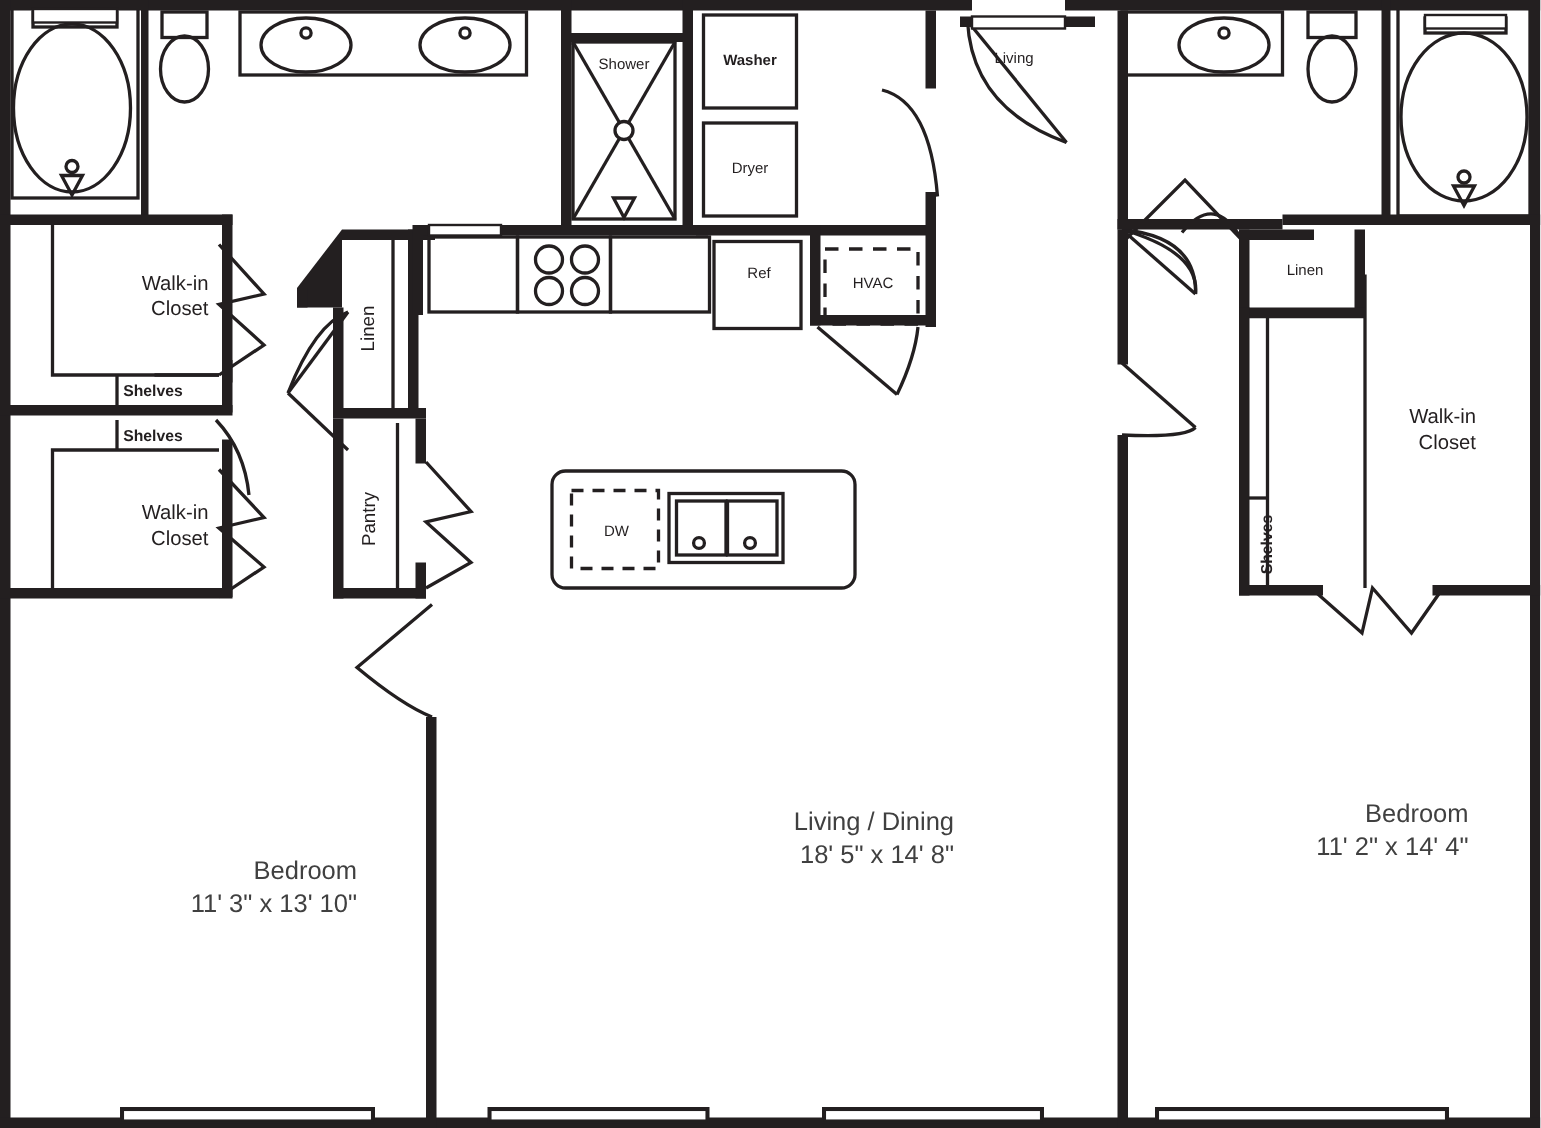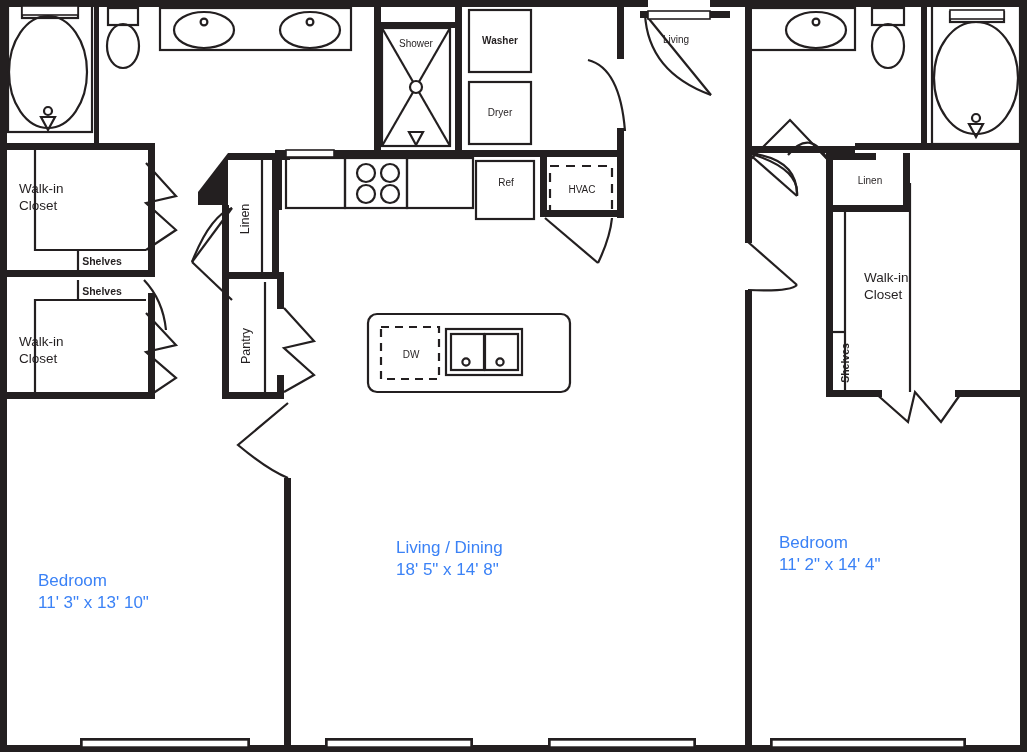--- a/index.html
+++ b/index.html
@@ -15,22 +15,22 @@
     font-family: "Liberation Sans", sans-serif;
     overflow: hidden;
   }
   #floorplan-svg {
     position: absolute;
     left: 0;
     top: 0;
   }
   .rm-label {
     position: absolute;
-    text-align: left;
-    color: #3b82f6;
+    text-align: right;
+    color: #404040;
     font-family: "Liberation Sans", sans-serif;
     white-space: nowrap;
     pointer-events: none;
   }
   .rm-name {
     font-size: 17px;
     line-height: 22px;
   }
   .rm-dim {
     font-size: 17px;
@@ -60,21 +60,21 @@
     color: #231f20;
     font-size: 12.5px;
     line-height: 14px;
     white-space: nowrap;
     transform-origin: 50% 50%;
     pointer-events: none;
   }
   .rot90 { transform: rotate(-90deg); }
   .closet-label {
     position: absolute;
-    text-align: left;
+    text-align: right;
     color: #231f20;
     font-size: 13.5px;
     line-height: 17px;
     white-space: nowrap;
     pointer-events: none;
   }
 </style>
 </head>
 <body>
 

